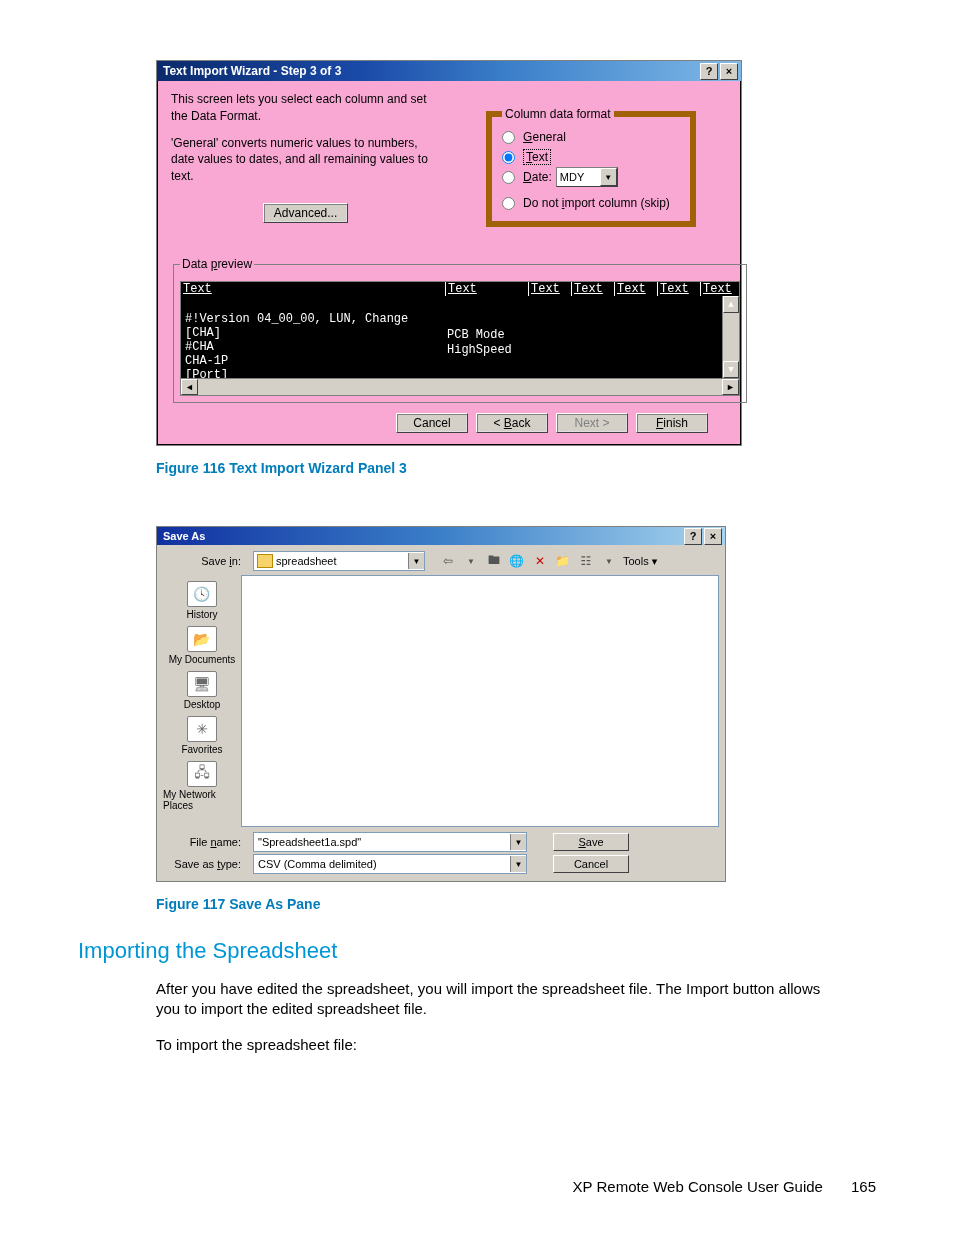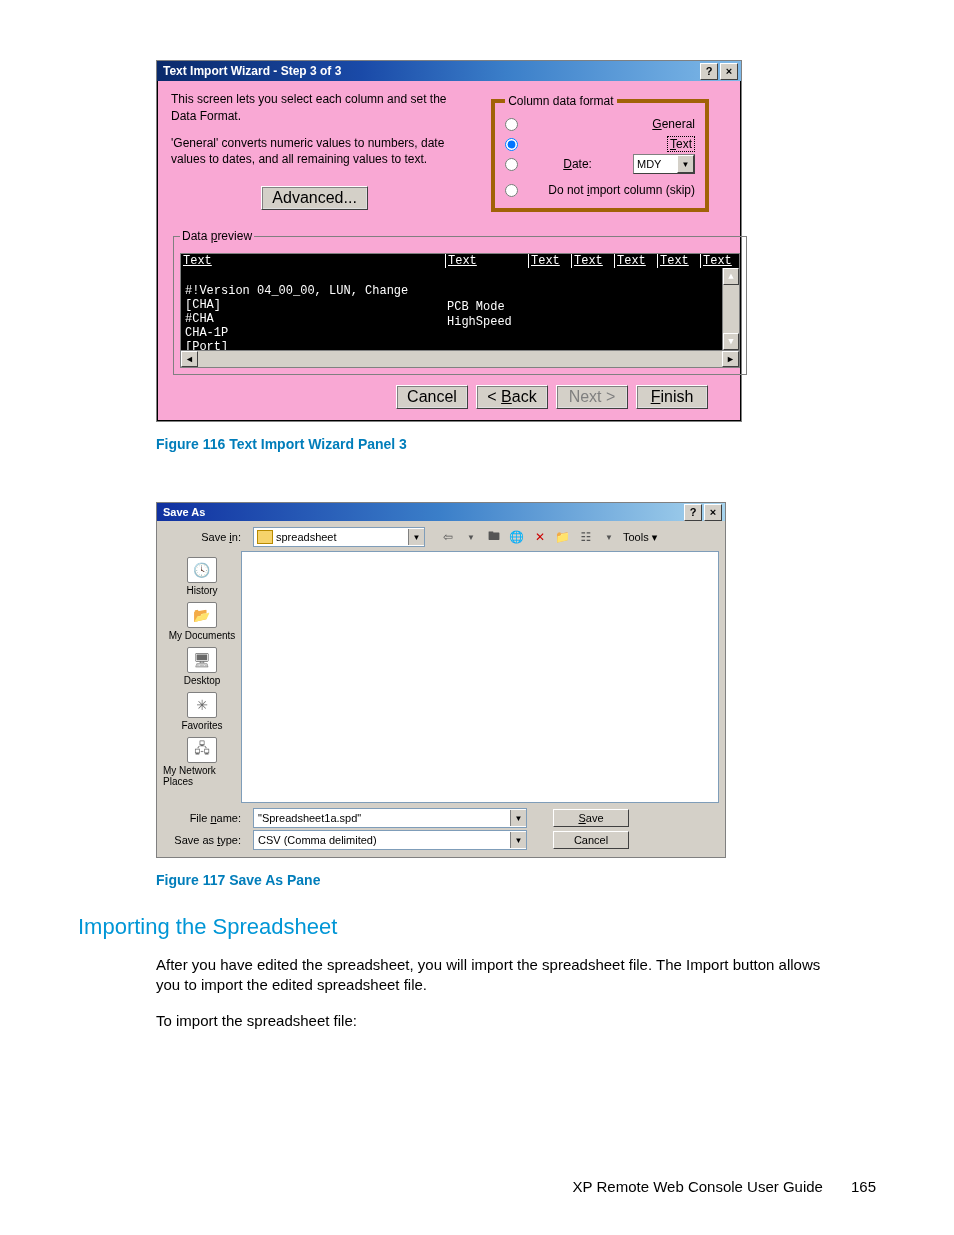--- a/index.html
+++ b/index.html
@@ -51,36 +51,36 @@
     padding:10px 29px 12px 14px;
     font-size:12px;
     color:#000;
   }
   .row1 {display:flex;gap:30px;}
   .col-desc {width:295px;line-height:1.4;}
   .col-desc p {margin:0 0 10px 0;}
   .indent {margin-left:14px;}
 
   fieldset.win {
-    border:4px solid #a16207;
+    border:6px solid #a16207;
     padding:6px 10px 8px 10px;
-    margin:3px;
+    margin:16px;
   }
   fieldset.win legend {font-size:12px;padding:0 3px;}
-  .radio-row {display:flex;align-items:center;height:20px;gap:4px;font-size:12px;justify-content:space-between;}
+  .radio-row {display:flex;align-items:center;height:20px;gap:4px;font-size:12px;}
   .radio-row input[type=radio]{margin:0 4px 0 0;}
   .underline {text-decoration:underline;}
   .dotted {border:1px dotted #000;padding:0 2px;}
 
   .win-btn {
     background:#d4d0c8;
     border:1px solid #fff;
     border-right-color:#404040;border-bottom-color:#404040;
     box-shadow:1px 1px 0 #808080 inset, -1px -1px 0 #dfdfdf inset;
-    font-size:16px;
+    font-size:12px;
     padding:2px 10px;
     cursor:pointer;
   }
 
   .adv-row{text-align:center;margin-top:18px;}
 
   fieldset.preview {
     margin-top:14px;
     border:1px solid #808080;
     padding:10px 6px 6px 6px;

